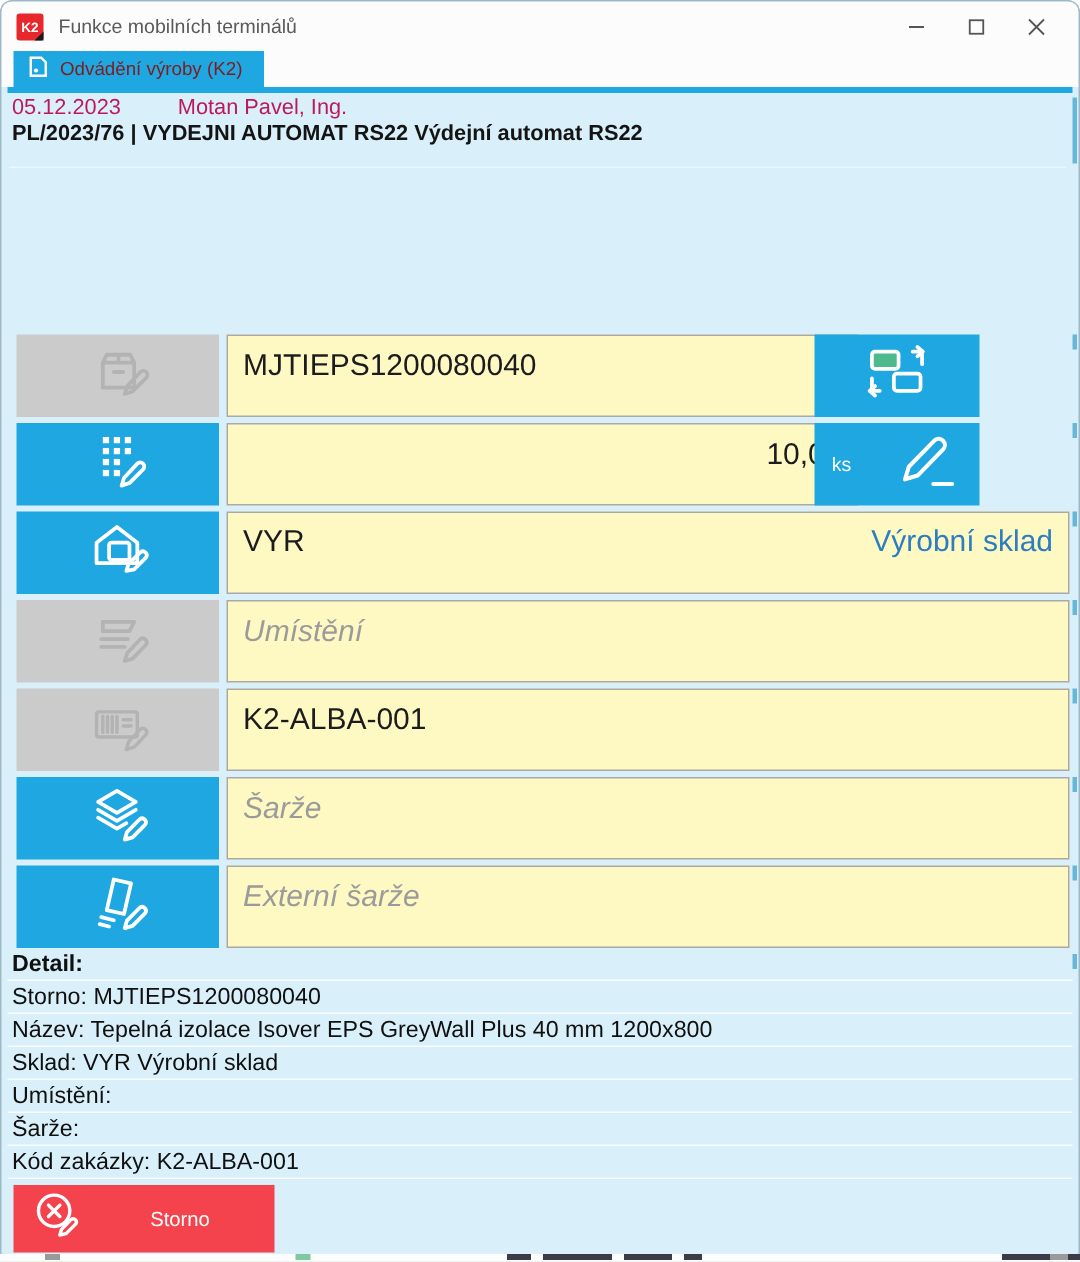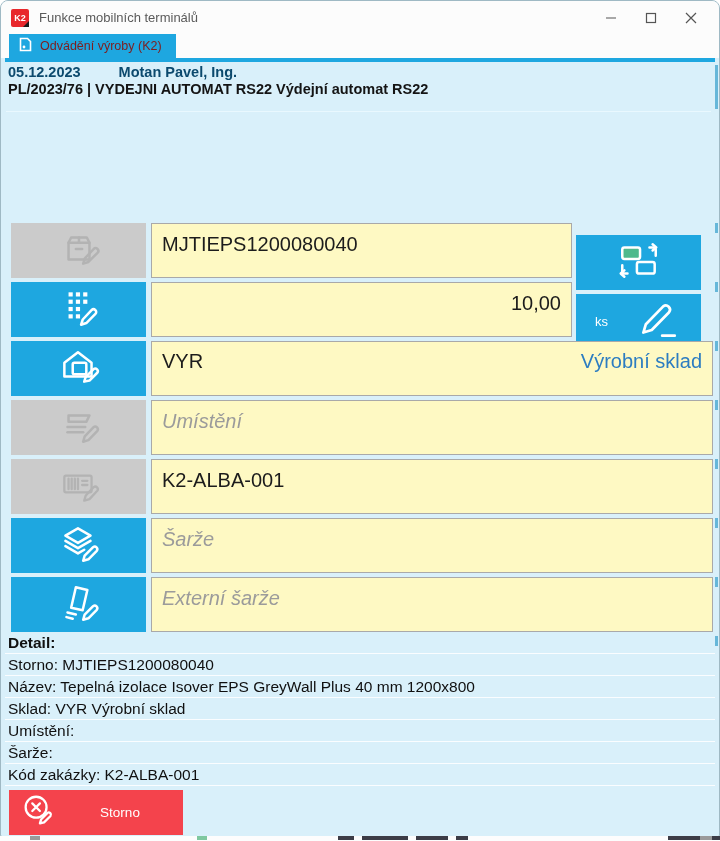--- a/index.html
+++ b/index.html
@@ -17,30 +17,30 @@
   .apptitle{margin-left:10px;font-size:13px;color:#5a5a5a;}
   .wincontrols{position:absolute;right:8px;top:0;height:33px;display:flex;}
   .winbtn{width:40px;height:33px;display:flex;align-items:center;justify-content:center;color:#555;}
   
   .tabstrip{position:absolute;left:0;top:33px;width:100%;height:24px;background:#fcfcfc;}
   .tab{position:absolute;left:8px;top:0;height:24px;background:#1ea7e0;color:#7f1d1d;
        display:flex;align-items:center;gap:8px;padding:0 14px 0 10px;font-size:12.5px;}
   .tabbar-line{position:absolute;left:4px;right:4px;top:57px;height:4px;background:#1ea7e0;}
   
   .header{position:absolute;left:5px;top:61px;right:10px;padding:2px 2px 0 2px;}
-  .hline1{font-size:14.5px;font-weight:bold;color:#0c4a6e;line-height:17px;}
+  .hline1{font-size:14.5px;font-weight:normal;color:#be185d;line-height:17px;}
   .hline1 .user{margin-left:38px;}
   .hline2{font-size:14.5px;font-weight:bold;color:#141414;line-height:17px;}
   .hsep{position:absolute;left:5px;right:8px;top:110px;height:1px;background:#e9f8fe;}
   
   .icon-btn{position:absolute;left:10px;width:135px;height:55px;display:flex;align-items:center;justify-content:center;}
   .icon-btn.blue{background:#1ea7e0;}
   .icon-btn.gray{background:#cbcbcb;}
-  .action-btn{position:absolute;left:575px;width:125px;height:55px;background:#1ea7e0;
-              display:flex;align-items:center;justify-content:center;margin-top:12px;}
+  .action-btn{position:absolute;left:542px;width:110px;height:55px;background:#1ea7e0;
+              display:flex;align-items:center;justify-content:center;}
   .field{position:absolute;left:150px;height:55px;background:#fef9c3;border:1px solid #a9a9a9;}
   .field.short{width:421px;}
   .field.long{width:562px;}
   .field input{position:absolute;top:5px;left:0;width:100%;height:30px;border:none;background:transparent;
                font-family:"Liberation Sans",sans-serif;font-size:20px;color:#1c1c1c;padding:0 10px;outline:none;}
   .field input.num{text-align:right;}
   .field input::placeholder{color:#9b9b9b;font-style:italic;}
   .field .code{position:absolute;left:10px;top:8px;font-size:20px;color:#1c1c1c;}
   .field .wname{position:absolute;right:10px;top:8px;font-size:20px;color:#2d7dc1;}
   .unit{color:#fff;font-size:13px;margin-right:26px;}

